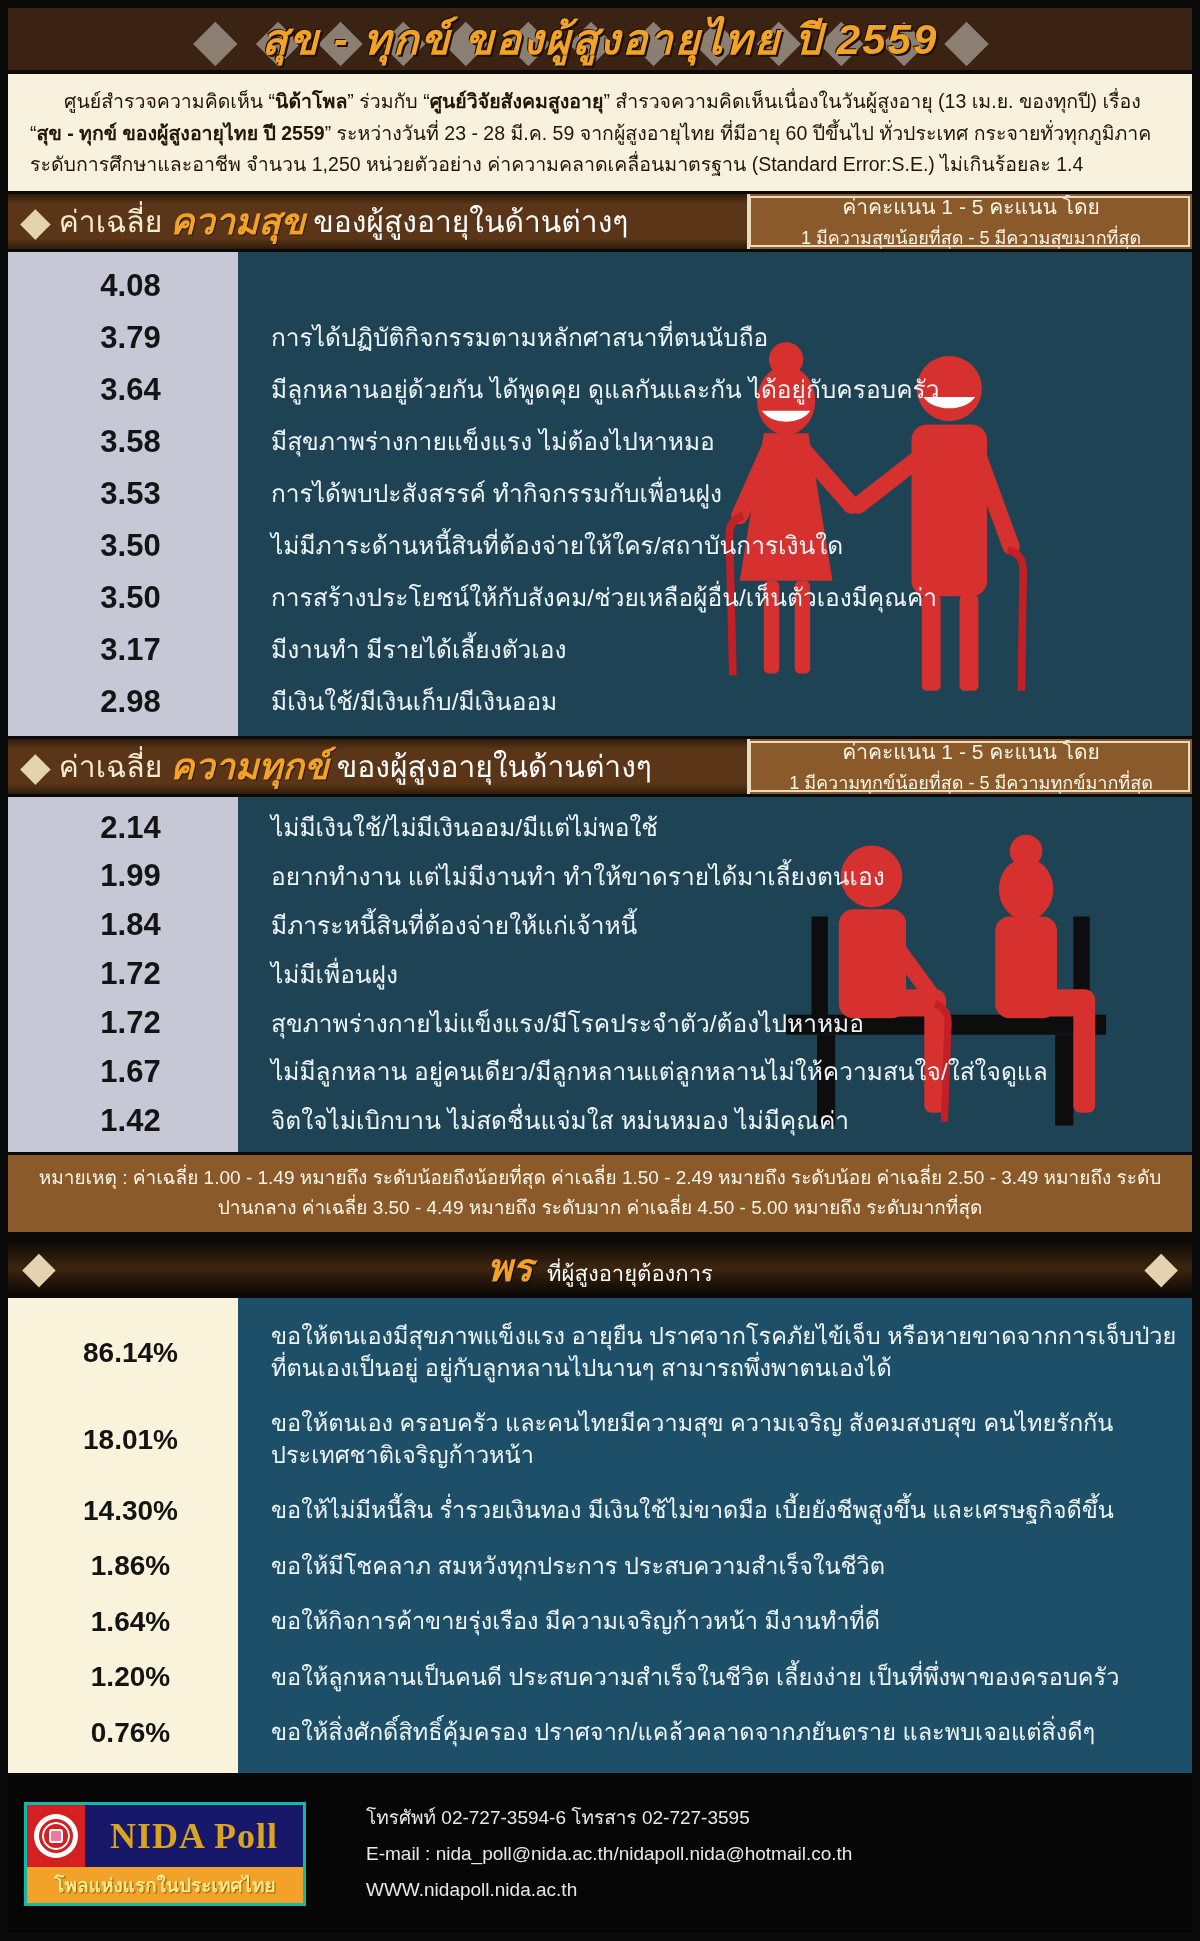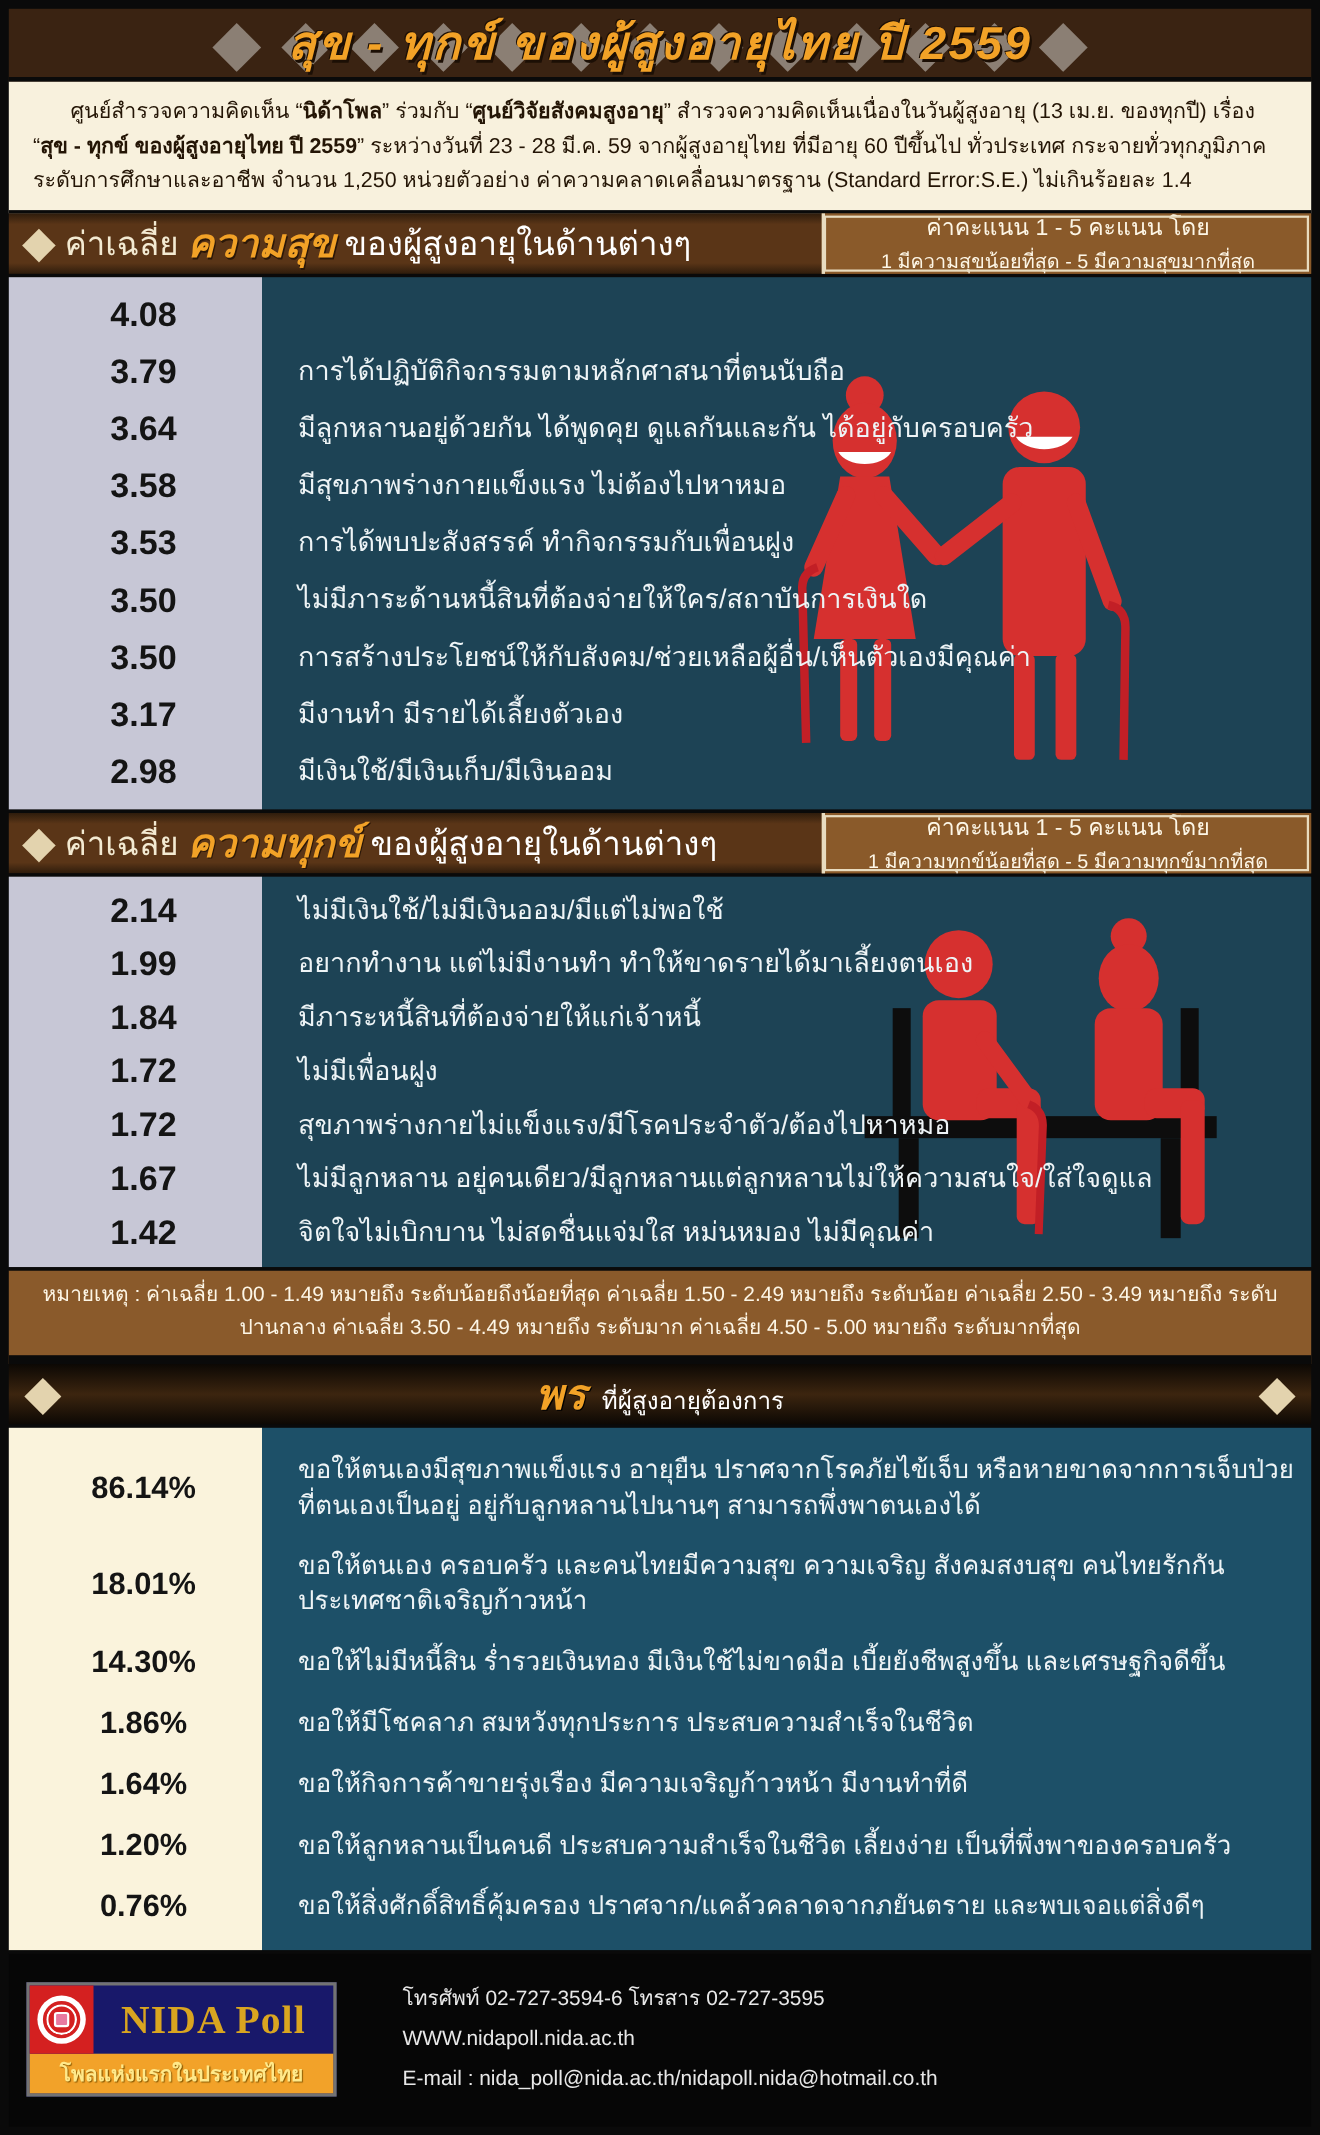--- a/index.html
+++ b/index.html
@@ -47,21 +47,21 @@
   .wish-header .diamond-icon { font-size:44px; margin:0 14px; }
   .wish-header .center { flex:1; text-align:center; }
   .wish-hl { color:#f2a227; font-size:38px; font-weight:bold; font-style:italic; margin-right:10px; text-shadow:1px 1px 0 #000; }
   .wish-sfx { color:#ffffff; font-size:22px; }
   .rows-wish { height:478px; background:linear-gradient(90deg,#faf3dc 0,#faf3dc 230px,#1d5068 230px); }
   .rows-wish .score { font-size:28px; }
   .rows-wish .desc { font-size:23.5px; }
 
   
   .footer { flex:1; background:#060606; display:flex; align-items:center; padding:10px 16px; }
-  .logo { border:3px solid #737373; width:282px; background:#18186a; flex:none; }
+  .logo { border:3px solid #14b8a6; width:282px; background:#18186a; flex:none; }
   .logo-top { display:flex; align-items:center; height:62px; }
   .logo-emblem { width:58px; height:62px; background:#d42020; display:flex; align-items:center; justify-content:center; flex:none; }
   .ring { width:44px; height:44px; border-radius:50%; background:#fff; display:flex; align-items:center; justify-content:center; }
   .ring2 { width:34px; height:34px; border-radius:50%; background:#d42020; border:3px solid #d42020; box-shadow:0 0 0 2px #fff inset; display:flex; align-items:center; justify-content:center; }
   .core { width:14px; height:14px; background:#e87aa0; border:2px solid #fff; border-radius:3px; }
   .logo-name { flex:1; text-align:center; color:#d9a520; font-family:"Liberation Serif","DejaVu Serif",serif; font-weight:bold; font-size:36px; letter-spacing:1px; }
   .logo-tagline { background:#f2a229; color:#ffe98a; text-align:center; font-size:19px; font-weight:bold; padding:3px 0; text-shadow:1px 1px 1px #8a5a00; }
   .contact { flex:1; text-align:left; color:#e8e8e8; font-size:19px; line-height:1.9; padding-left:60px; }
 
   svg .red { fill:#d6302f; }
@@ -264,18 +264,18 @@
                 <div class="core"></div>
               </div>
             </div>
         </div>
         <div class="logo-name">NIDA Poll</div>
       </div>
       <div class="logo-tagline">โพลแห่งแรกในประเทศไทย</div>
     </div>
     <div class="contact">
       <div>โทรศัพท์ 02-727-3594-6 โทรสาร 02-727-3595</div>
+      <div>E-mail : nida_poll@nida.ac.th/nidapoll.nida@hotmail.co.th</div>
       <div>WWW.nidapoll.nida.ac.th</div>
-      <div>E-mail : nida_poll@nida.ac.th/nidapoll.nida@hotmail.co.th</div>
     </div>
   </div>
 
 </div>
 
 </body></html>

